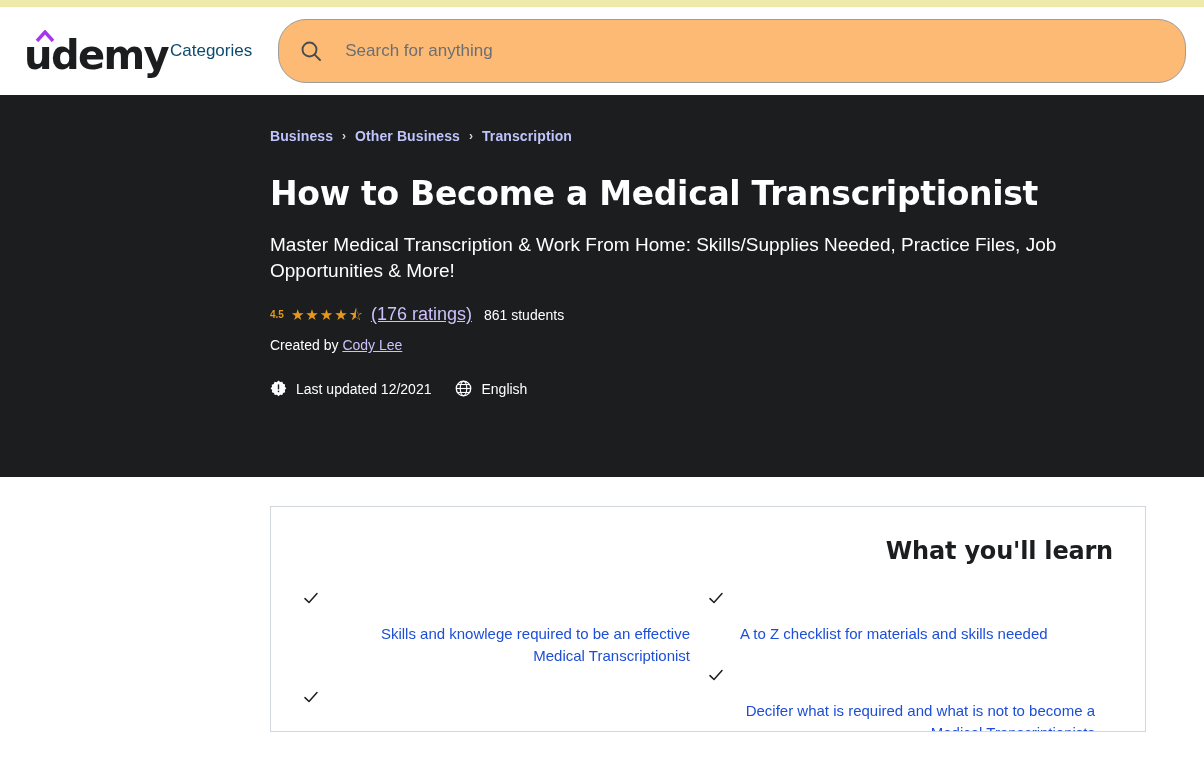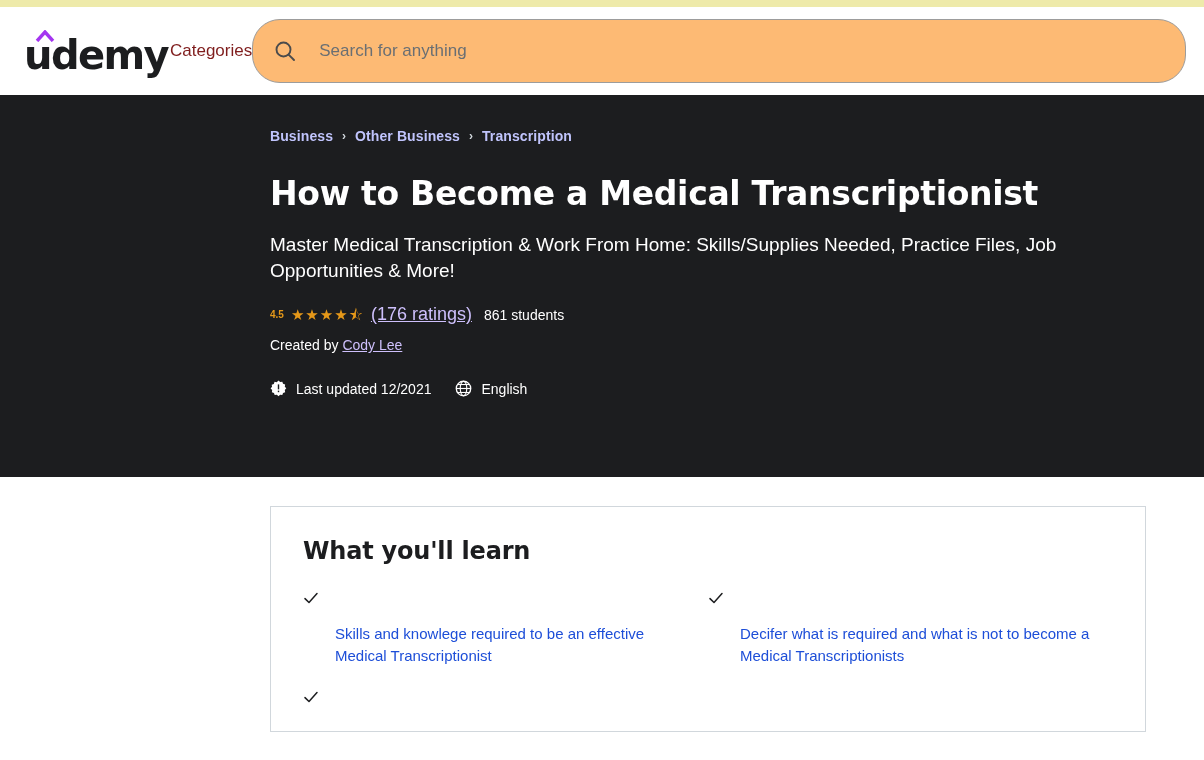--- a/index.html
+++ b/index.html
@@ -54,22 +54,23 @@
     position: absolute;
     left: 11px;
     top: 2px;
     width: 20px;
     height: 12px;
   }
   .logo-caret svg { display: block; }
 
   .nav-link {
     font-size: 17px;
-    color: #7f1d1d;
+    color: #0c4a6e;
     white-space: nowrap;
+    margin-right: 26px;
     cursor: pointer;
     flex: 0 0 auto;
   }
 
   .search-wrap {
     flex: 1 1 auto;
     height: 64px;
     border: 1px solid #9c9c9c;
     border-radius: 28px;
     background: #fdba74;
@@ -213,20 +214,21 @@
     flex: 0 0 auto;
   }
   .meta-icon svg { display: block; }
 
   
   .body-area {
     background: #ffffff;
     width: 100%;
     height: 283px;
     position: relative;
+    text-align: right;
   }
   .learn-card {
     position: absolute;
     left: 270px;
     top: 29px;
     width: 876px;
     height: 226px;
     border: 1px solid #d1d7dc;
     background: #ffffff;
     padding: 30px 32px 0 32px;
@@ -382,20 +384,28 @@
         </div>
       </div>
 
       <div class="learn-col">
         <div class="learn-item">
           <span class="check-icon">
             <svg viewBox="0 0 16 16" width="16" height="16" aria-hidden="true">
               <path d="M2 8.6 L6 12.5 L14 3.6" fill="none" stroke="currentColor" stroke-width="1.5" stroke-linecap="round" stroke-linejoin="round"></path>
             </svg>
           </span>
+          <span class="learn-text">A to Z checklist for materials and skills needed</span>
+        </div>
+        <div class="learn-item">
+          <span class="check-icon">
+            <svg viewBox="0 0 16 16" width="16" height="16" aria-hidden="true">
+              <path d="M2 8.6 L6 12.5 L14 3.6" fill="none" stroke="currentColor" stroke-width="1.5" stroke-linecap="round" stroke-linejoin="round"></path>
+            </svg>
+          </span>
           <span class="learn-text">Decifer what is required and what is not to become a Medical Transcriptionists</span>
         </div>
       </div>
 
     </div>
 
   </div>
 </div>
 
 </body></html>

